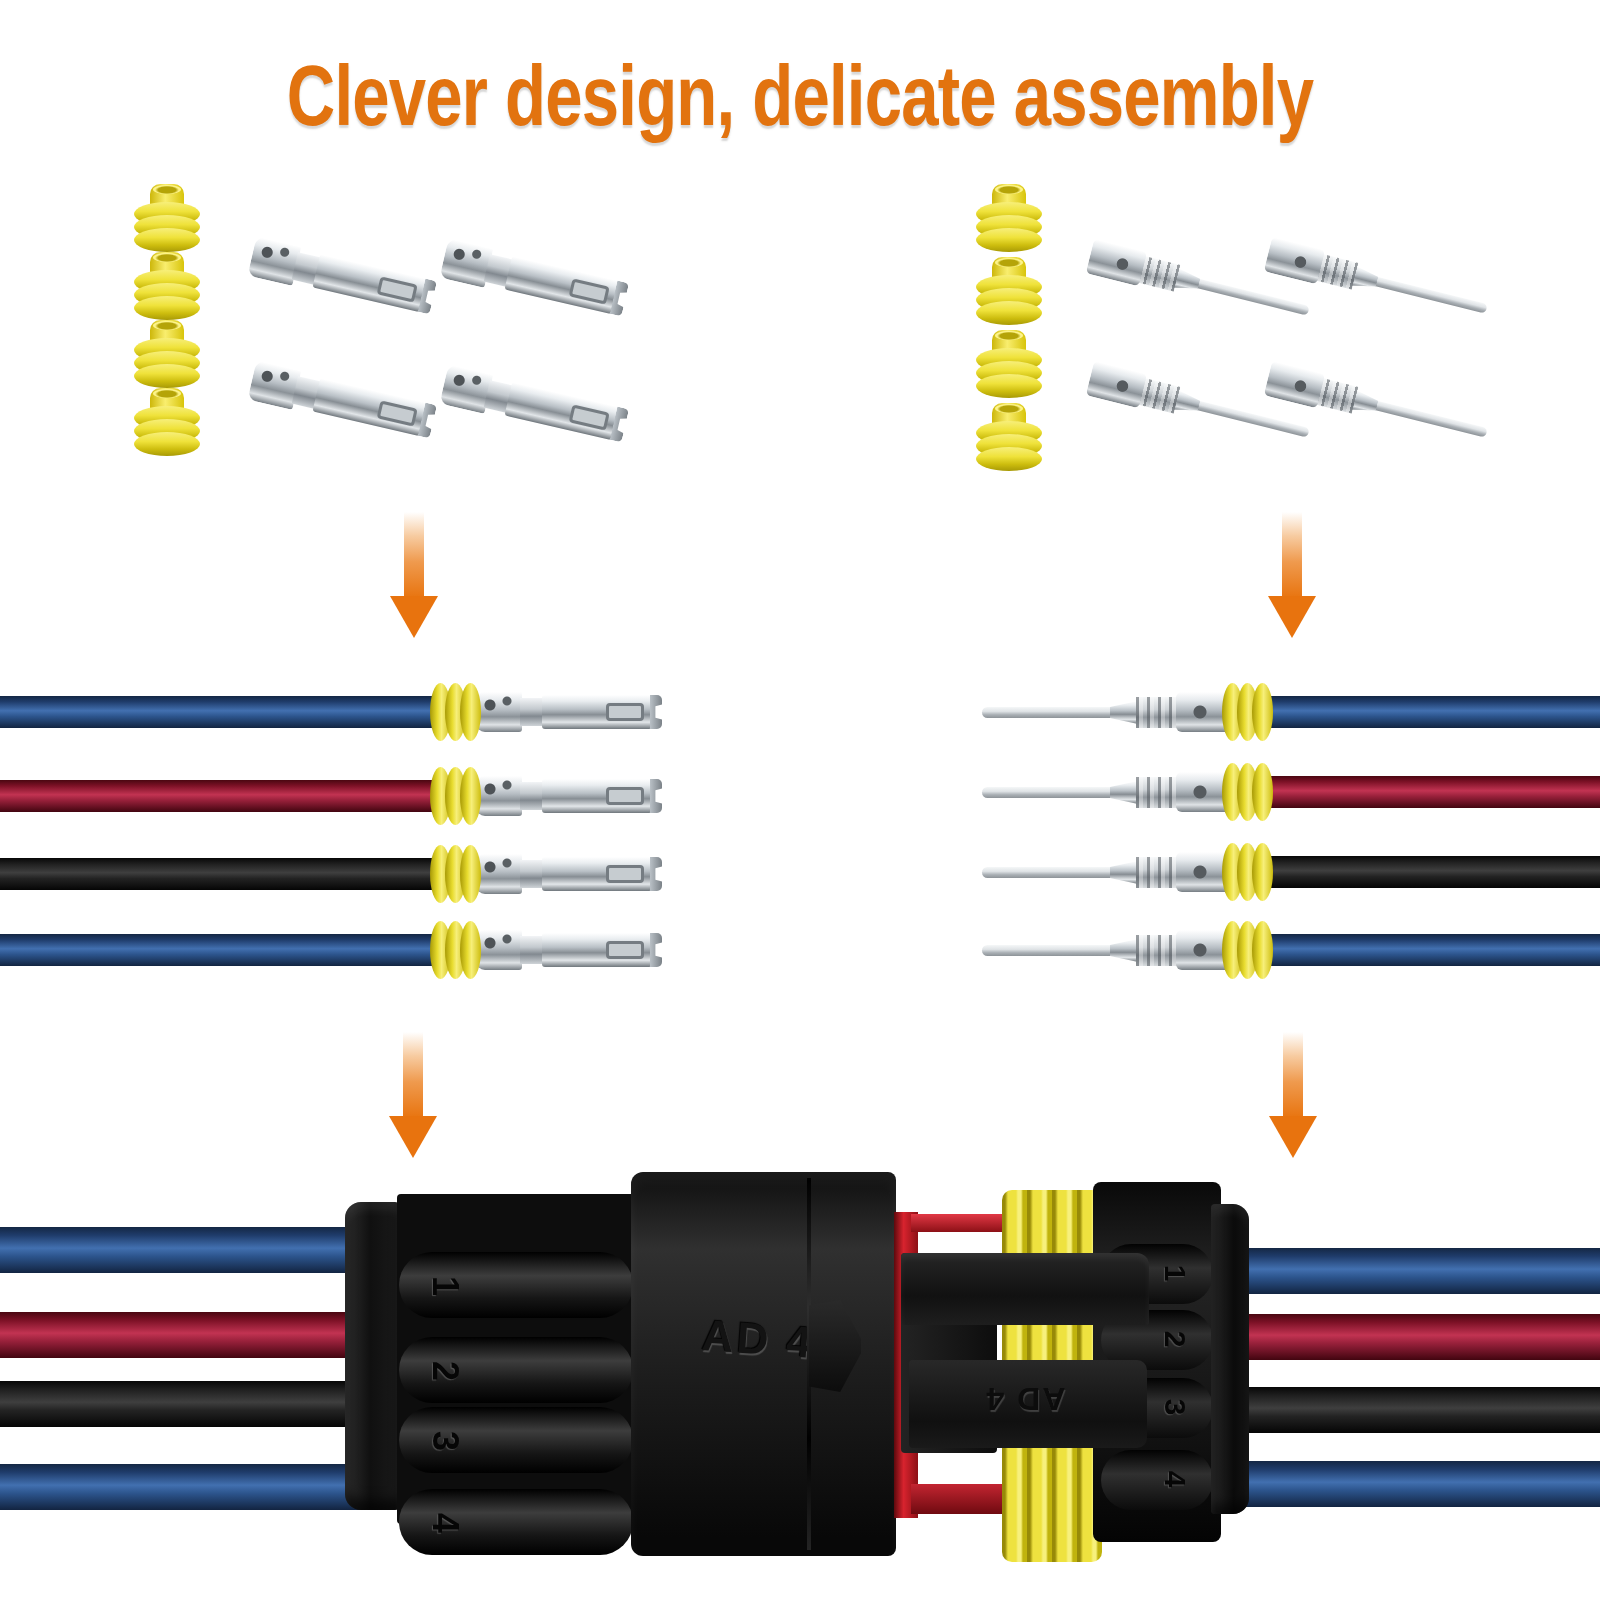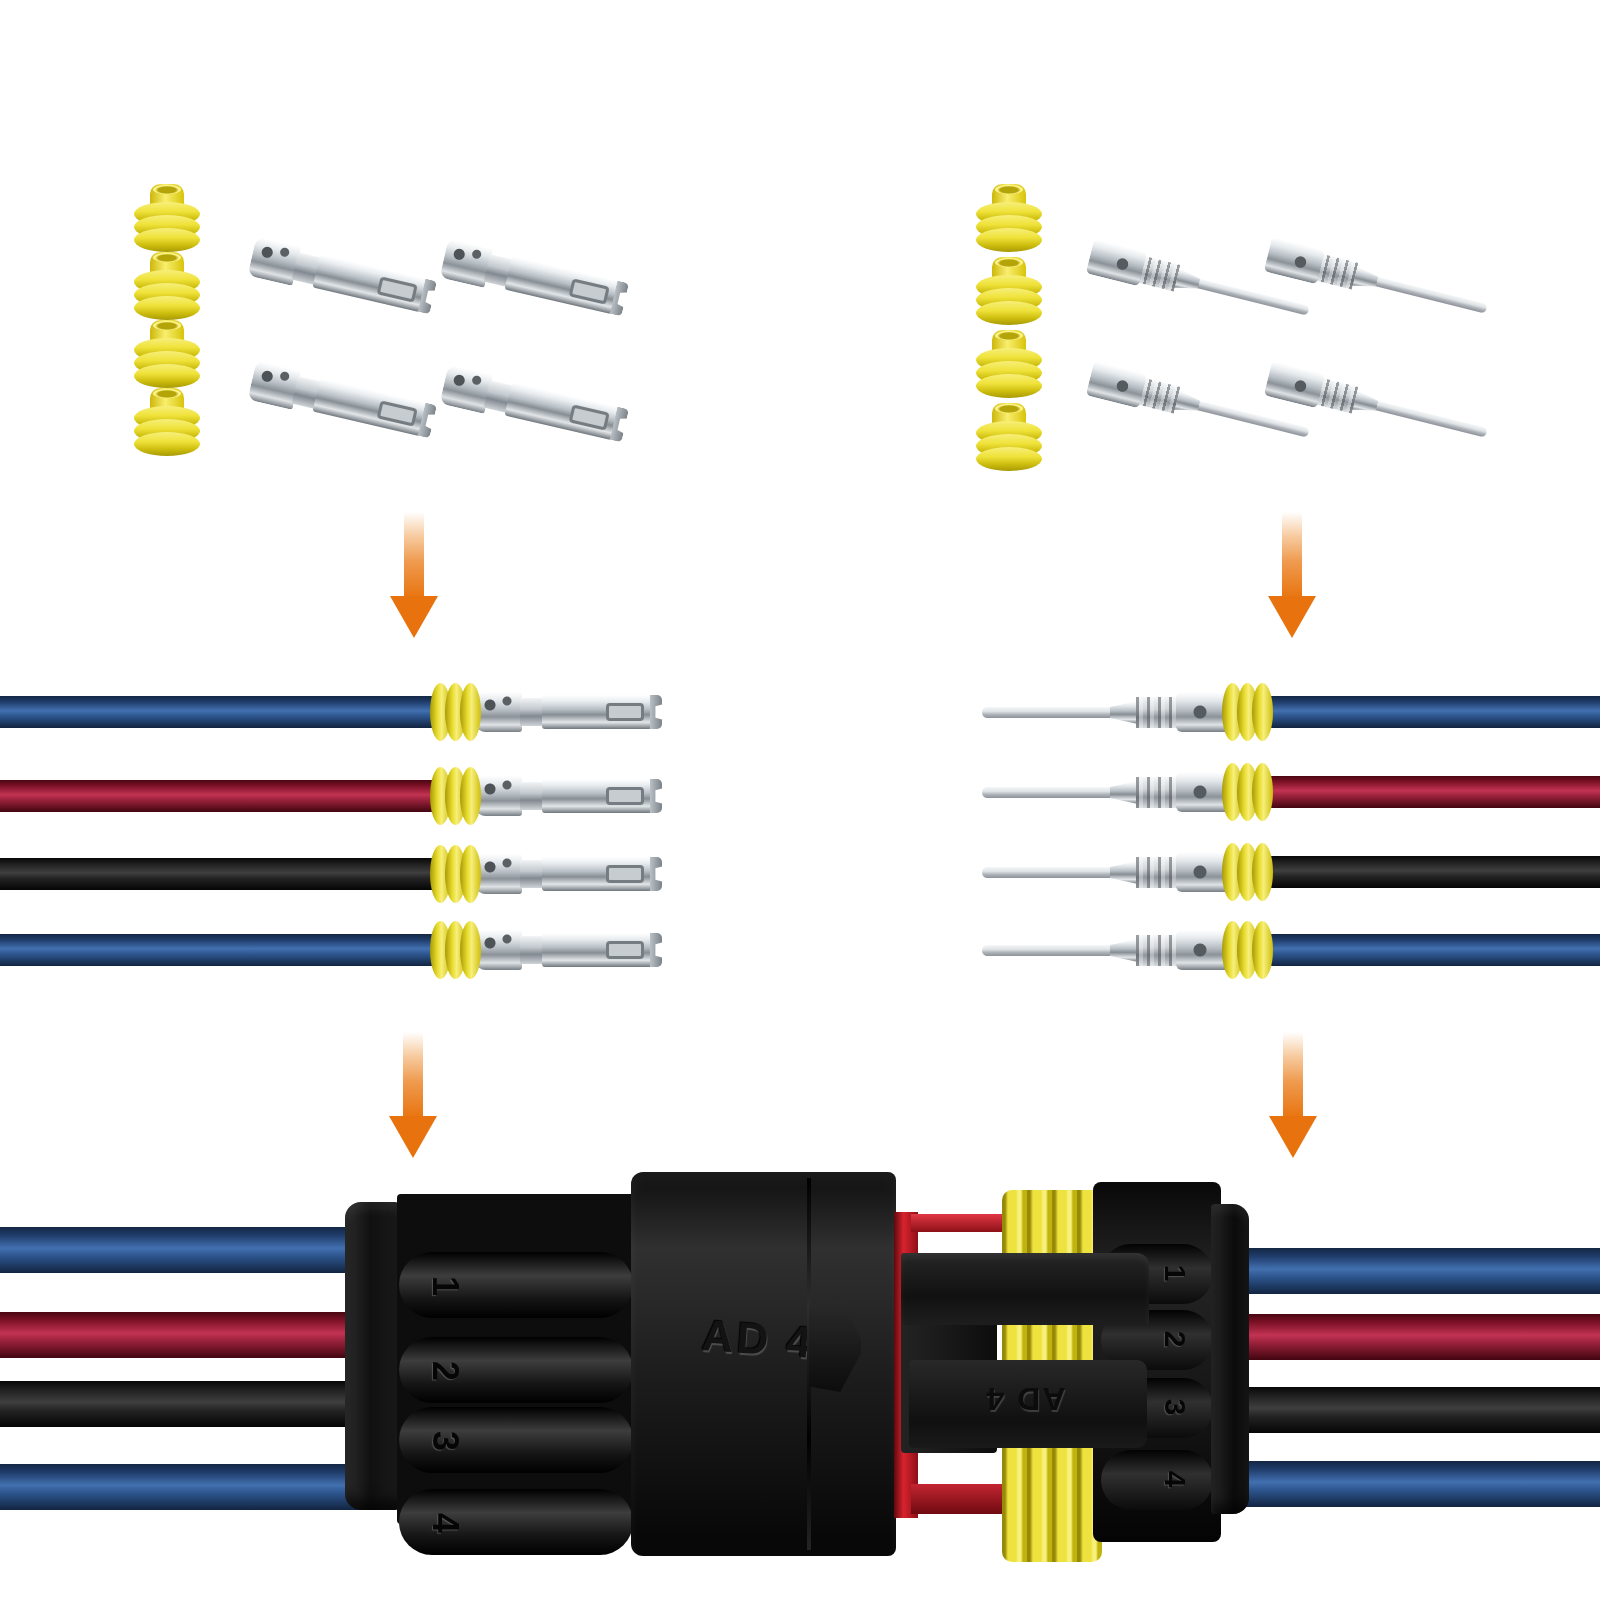--- a/index.html
+++ b/index.html
@@ -130,20 +130,23 @@
     transform:rotate(90deg);text-shadow:1px 1px 1px rgba(120,120,120,.5);}
   .cap-right{position:absolute;left:866px;top:46px;width:38px;height:310px;border-radius:4px 16px 16px 4px;
     background:linear-gradient(90deg,#282828,#0b0b0b 60%,#171717);
     box-shadow:inset 0 8px 10px rgba(255,255,255,.06),inset 0 -10px 12px rgba(0,0,0,.6);}
 </style>
 </head>
 <body>
 
 <div class="stage">
 
+  <div class="title-wrap">
+    <span class="title">Clever design, delicate assembly</span>
+  </div>
 
   <div>
     <div class="seal" style="left:134px;top:184px;">
         <div class="seal-neck"></div>
         <div class="seal-r" style="top:18px;"></div>
         <div class="seal-r" style="top:31px;"></div>
         <div class="seal-r" style="top:44px;"></div>
       </div>
     <div class="seal" style="left:134px;top:252px;">
         <div class="seal-neck"></div>

